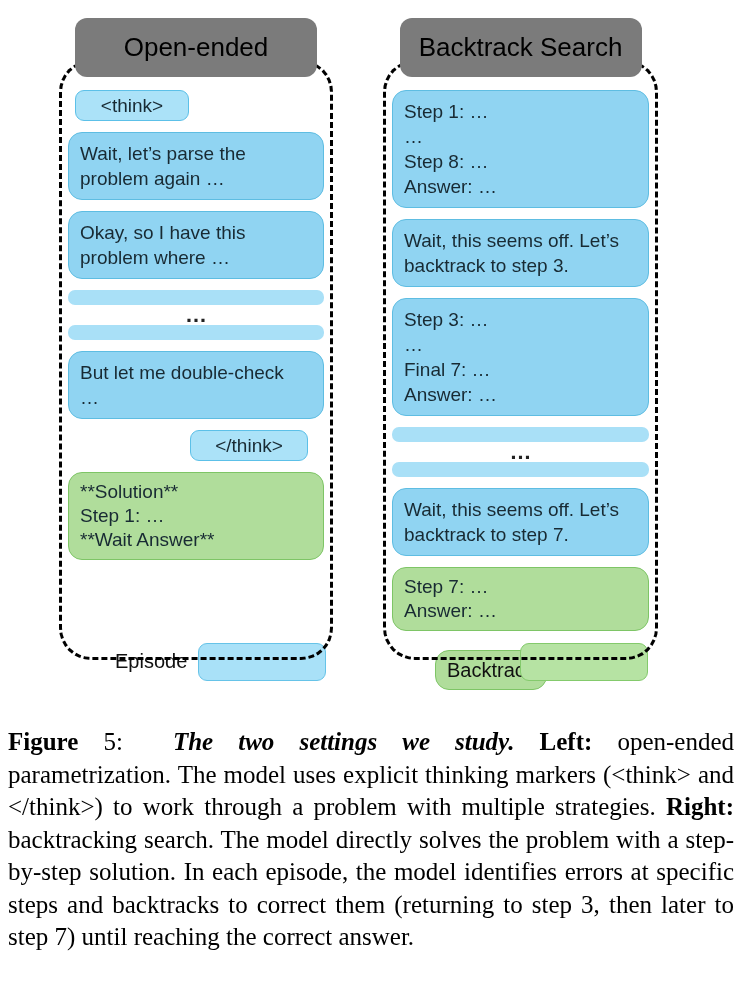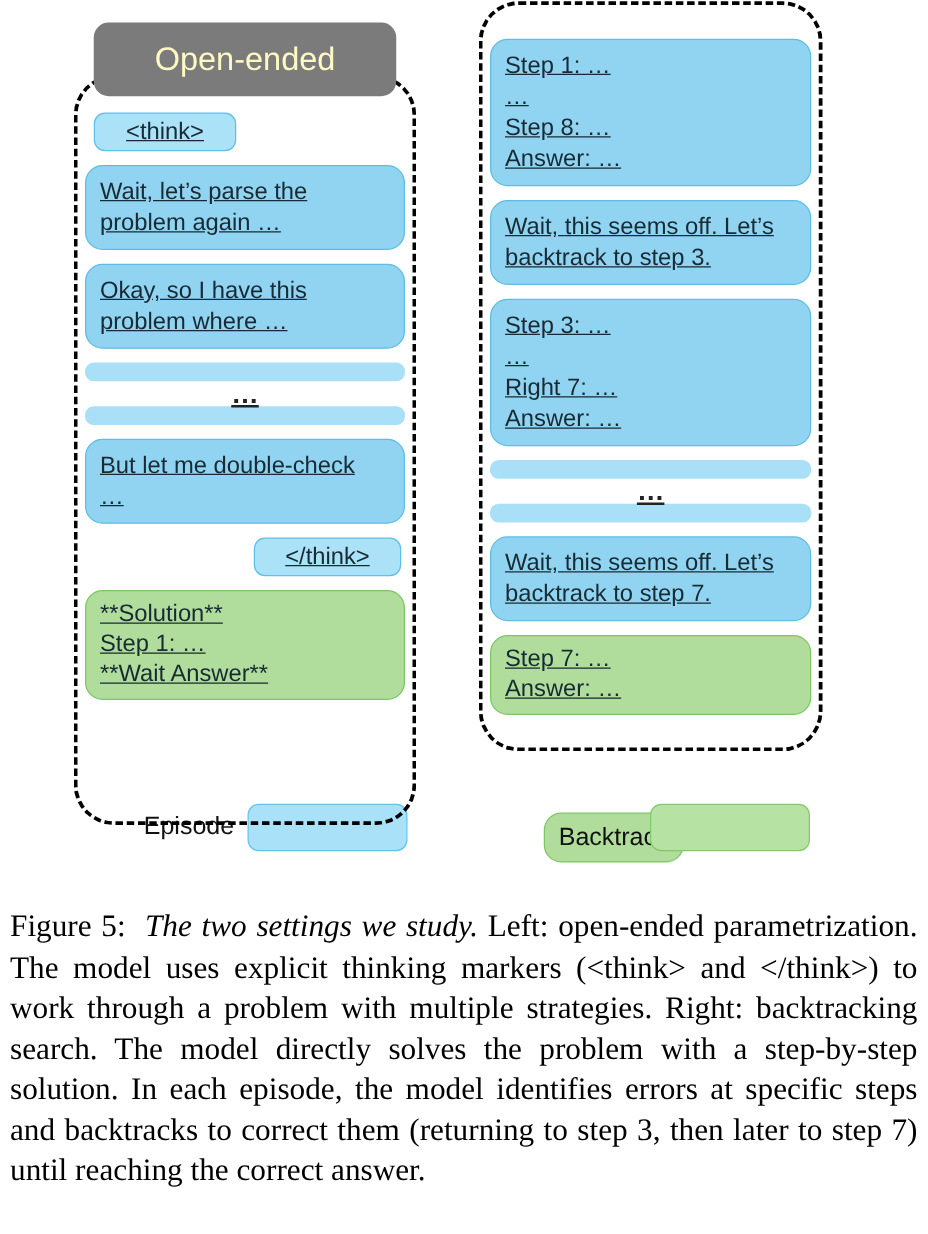--- a/index.html
+++ b/index.html
@@ -8,42 +8,42 @@
     font-family:"Liberation Sans", sans-serif; overflow:hidden;
   }
 
   
   .panel { position:absolute; top:18px; }
   .panel.left  { left:59px;  width:274px; }
   .panel.right { left:383px; width:275px; }
 
   .panel-header {
     position:relative; z-index:2; margin:0 auto; width:242px; height:59px;
-    background:#7b7b7b; border-radius:12px; color:#fef9c3;
+    background:#7b7b7b; border-radius:12px; color:#000000;
     font-size:26px; line-height:59px; text-align:center;
   }
   .panel-body {
     position:relative; z-index:1; margin-top:-17px; height:567px;
     border:3px dashed #000000; border-radius:32px;
     padding:27px 6px 0 6px; box-sizing:content-box;
   }
   .panel-body { width:calc(100% - 18px); }
 
-  .item { margin-bottom:11px; color:#182a33;text-decoration:underline; }
+  .item { margin-bottom:11px; color:#182a33; }
 
   .bubble {
     background:#90d4f2; border:1.5px solid #5ebde2; border-radius:14px;
     padding:8px 11px; font-size:19px; line-height:25px; white-space:pre-line;
   }
   .tag {
     background:#abe2f8; border:1.5px solid #5cc0e8; border-radius:9px;
     width:112px; height:25px; padding:2px 0; text-align:center;
     font-size:19px; line-height:25px; margin-left:7px;
   }
-  .tag.right { margin-left:auto; margin-right:3px; width:116px; }
+  .tag.right { margin-left:auto; margin-right:16px; width:116px; }
   .bar { background:#a9e0f7; height:15px; border-radius:7px; }
   .dots {
     text-align:center; font-size:22px; font-weight:bold; color:#222;
     line-height:16px; height:16px; margin:-9px 0 2px 0;
   }
   .solution {
     background:#b0dd9b; border:1.5px solid #7ec566; border-radius:14px;
     padding:7px 11px; font-size:19px; line-height:24px; white-space:pre-line;
   }
 
@@ -55,22 +55,22 @@
   .swatch { position:absolute; top:0; width:126px; height:36px; border-radius:9px; }
   .swatch.blue  { left:198px; background:#a9e1f8; border:1.5px solid #66c3e8; }
   .swatch.green { left:520px; background:#b6e3a3; border:1.5px solid #84ca6c; }
 
   
   .caption {
     position:absolute; top:701px; left:8px; width:726px;
     font-family:"Liberation Serif", serif; font-size:25px; line-height:32.5px;
     color:#000; text-align:justify;
   }
-  .caption .seg-bold { font-weight:normal; }
-  .caption .seg-bolditalic { font-weight:normal; font-style:italic; }
+  .caption .seg-bold { font-weight:bold; }
+  .caption .seg-bolditalic { font-weight:bold; font-style:italic; }
   .caption .seg-normal { font-weight:normal; }
 </style>
 </head>
 <body>
 
 <div class="page">
 
   <section class="panel left">
     <div class="panel-header">Open-ended</div>
     <div class="panel-body">
@@ -85,30 +85,31 @@
         <div class="item bubble">But let me double-check
 …</div>
         <div class="item tag right">&lt;/think&gt;</div>
         <div class="item solution">**Solution**
 Step 1: …
 **Wait Answer**</div>
       </div>
   </section>
 
   <section class="panel right">
+    <div class="panel-header">Backtrack Search</div>
     <div class="panel-body">
         <div class="item bubble">Step 1: …
 …
 Step 8: …
 Answer: …</div>
         <div class="item bubble">Wait, this seems off. Let’s
 backtrack to step 3.</div>
         <div class="item bubble">Step 3: …
 …
-Right 7: …
+Final 7: …
 Answer: …</div>
         <div class="item bar"></div>
         <div class="item dots">…</div>
         <div class="item bar"></div>
         <div class="item bubble">Wait, this seems off. Let’s
 backtrack to step 7.</div>
         <div class="item solution">Step 7: …
 Answer: …</div>
       </div>
   </section>

